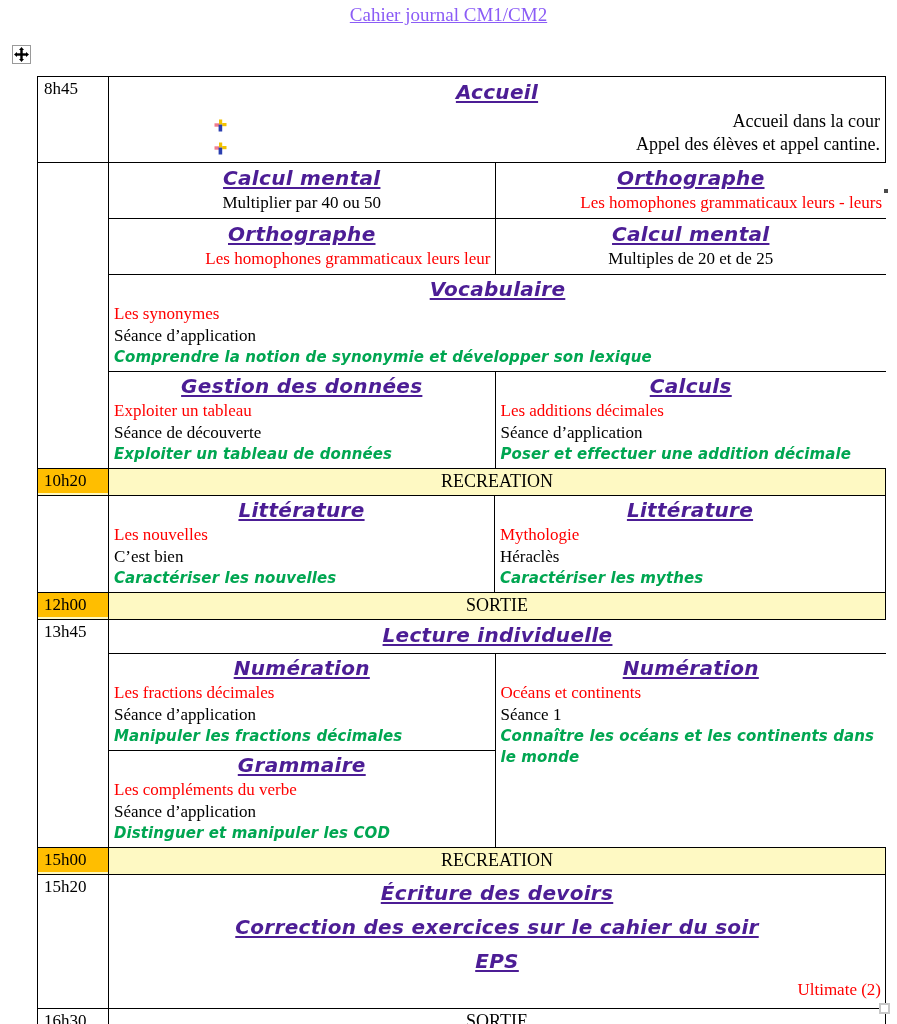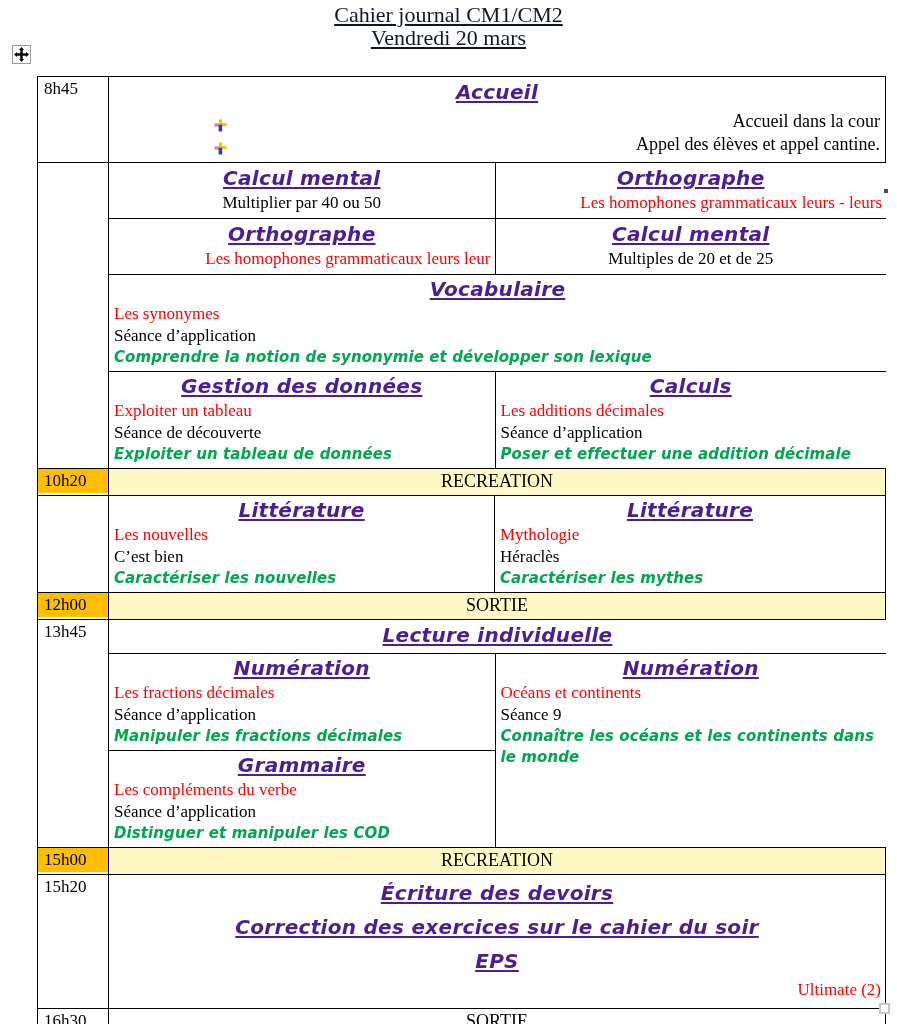--- a/index.html
+++ b/index.html
@@ -12,23 +12,23 @@
     height: 1024px;
     position: relative;
     font-family: "Liberation Serif", serif;
     overflow: hidden;
   }
 
   
   .doc-title {
     text-align: center;
     font-family: "Liberation Serif", serif;
-    font-size: 22px;
+    font-size: 19px;
     line-height: 23px;
-    color: #0f172a;
+    color: #8b5cf6;
     padding-top: 3px;
   }
   .doc-title span {
     text-decoration: underline;
   }
 
   
   .move-handle {
     position: absolute;
     left: 12px;
@@ -202,21 +202,20 @@
   table.inner td.nb-bottom { border-bottom: none; }
 
   .pad-lines { padding: 1px 5px 3px 5px; }
   .center-block { padding: 2px 4px 4px 4px; }
 </style>
 </head>
 <body>
 
 <div class="doc-title">
   <div><span>Cahier journal CM1/CM2</span></div>
-  <div><span>Vendredi 20 mars</span></div>
 </div>
 
 <div class="move-handle">
   <svg width="17" height="17" viewBox="0 0 17 17" aria-hidden="true">
     <g fill="#000">
       <rect x="7.3" y="3" width="2.4" height="11"></rect>
       <rect x="3" y="7.3" width="11" height="2.4"></rect>
       <polygon points="8.5,1 11,4 6,4"></polygon>
       <polygon points="8.5,16 11,13 6,13"></polygon>
       <polygon points="1,8.5 4,11 4,6"></polygon>
@@ -410,21 +409,21 @@
                 <span class="subject">Numération</span>
                 <div class="notion">Les fractions décimales</div>
                 <div class="seance">Séance d’application</div>
                 <div class="objective">Manipuler les fractions décimales</div>
               </div>
             </td>
             <td rowspan="2" class="nb-right nb-bottom">
               <div class="pad-lines">
                 <span class="subject">Numération</span>
                 <div class="notion">Océans et continents</div>
-                <div class="seance">Séance 9</div>
+                <div class="seance">Séance 1</div>
                 <div class="objective">Connaître les océans et les continents dans le monde</div>
               </div>
             </td>
           </tr>
 
           <tr>
             <td class="nb-left nb-bottom">
               <div class="pad-lines">
                 <span class="subject">Grammaire</span>
                 <div class="notion">Les compléments du verbe</div>

